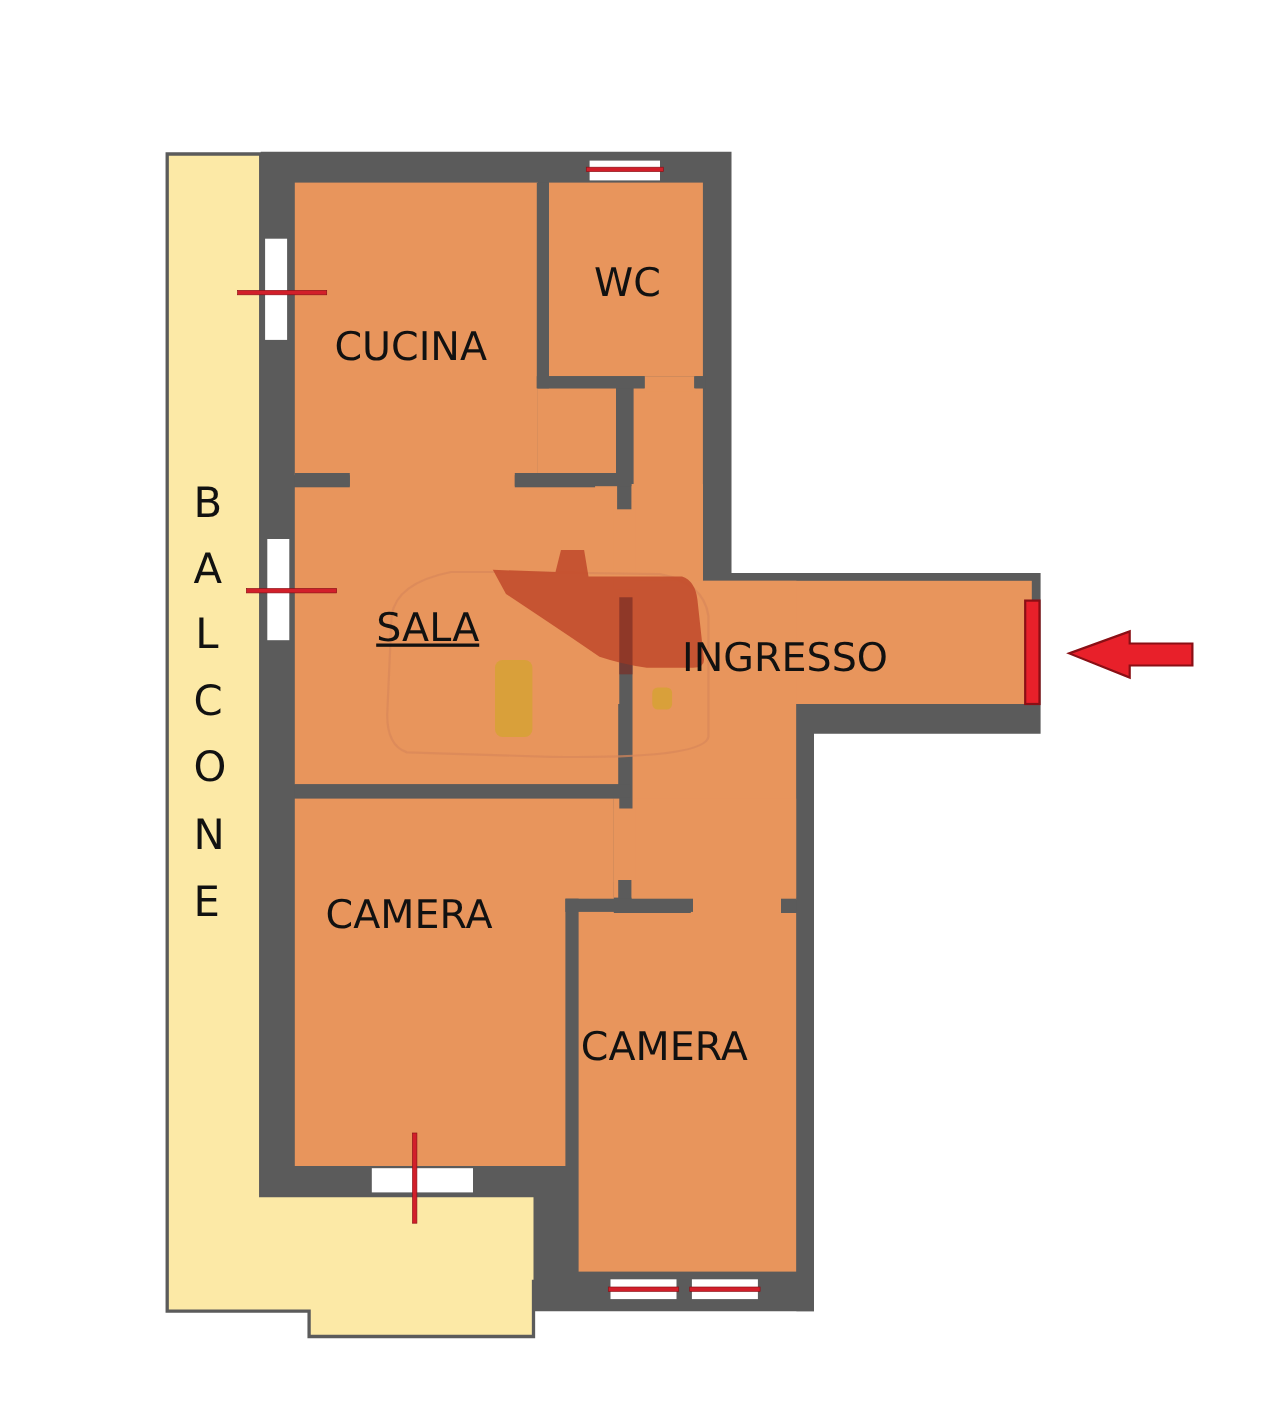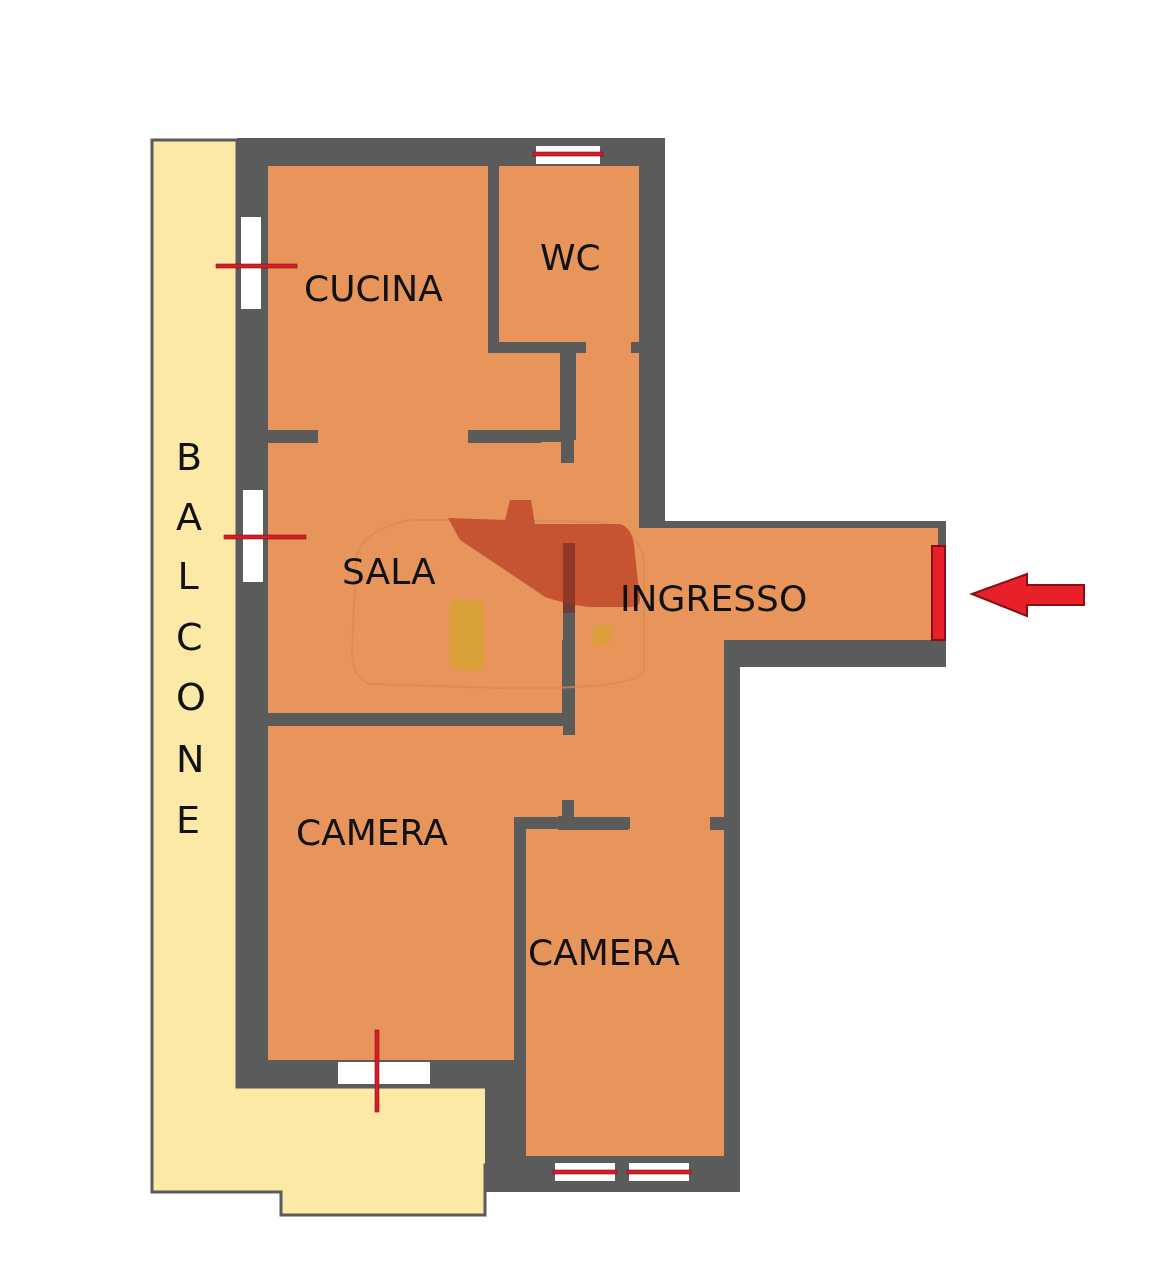--- a/index.html
+++ b/index.html
@@ -101,23 +101,23 @@
     <rect x="450" y="600" width="34" height="70" rx="7" fill="#D9A03A"></rect>
     <rect x="593" y="625" width="18" height="20" rx="5" fill="#D9A03A"></rect>
     <rect x="563" y="543" width="12" height="70" fill="#7A2D25" opacity="0.7"></rect>
   </g>
 
   <g>
     <path d="M972,594 L1027,574 L1027,585 L1084,585 L1084,605 L1027,605 L1027,616 Z" fill="#E8202A" stroke="#8A0F15" stroke-width="2"></path>
   </g>
 </svg>
 
-<div class="lbl" style="left:304px; top:271px;text-align:right;">CUCINA</div>
+<div class="lbl" style="left:304px; top:298px;text-align:right;">CUCINA</div>
 <div class="lbl" style="left:540px; top:240px;">WC</div>
-<div class="lbl" style="left:342px; top:554px;">SALA</div>
+<div class="lbl" style="left:342px; top:554px;text-decoration:underline;">SALA</div>
 <div class="lbl" style="left:620px; top:581px;">INGRESSO</div>
 <div class="lbl" style="left:296px; top:815px;">CAMERA</div>
 <div class="lbl" style="left:528px; top:935px;">CAMERA</div>
 
 <div>
   <div class="vletter" style="top:438px;">B</div>
   <div class="vletter" style="top:498px;">A</div>
   <div class="vletter" style="top:557px;">L</div>
   <div class="vletter" style="top:618px;">C</div>
   <div class="vletter" style="top:678px;">O</div>

